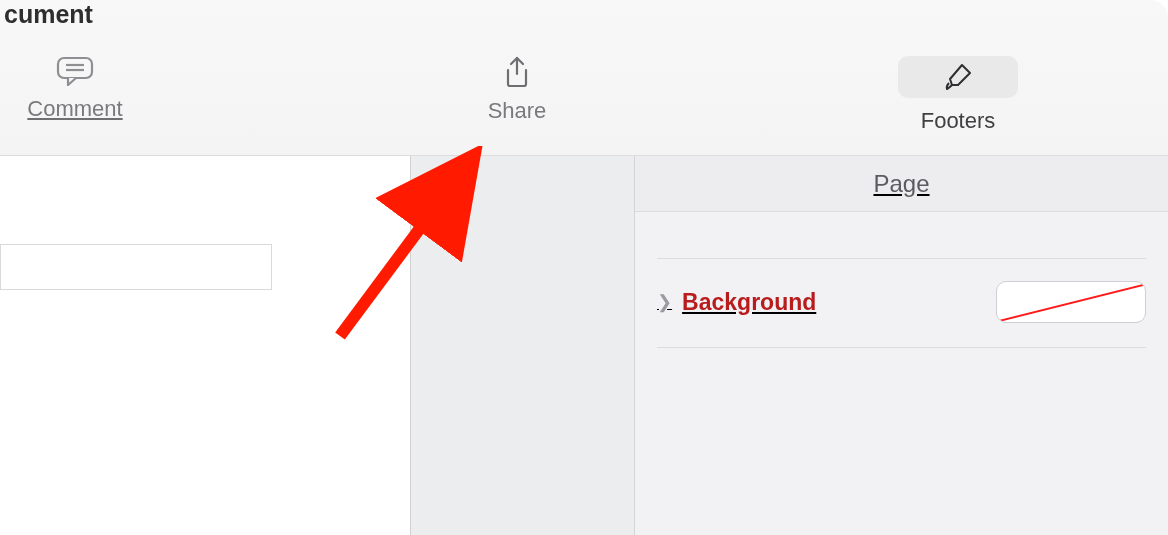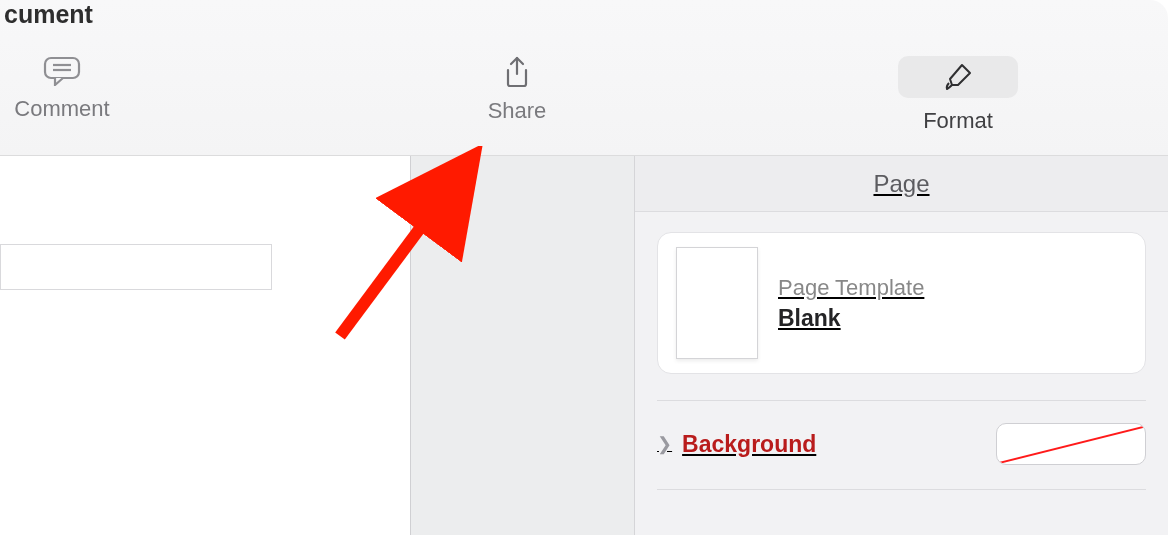--- a/index.html
+++ b/index.html
@@ -30,21 +30,21 @@
     flex-direction: column;
     align-items: center;
     gap: 10px;
     color: #6f6f73;
     cursor: pointer;
     user-select: none;
   }
   .tb-btn .lbl { font-size: 22px; color: #7a7a7e; }
   .tb-btn svg { display: block; }
 
-  .tb-comment { top: 56px; left: 2px; width: 120px; }
+  .tb-comment { top: 56px; left: 15px; width: 120px; text-decoration: underline; }
   .tb-share   { top: 56px; left: 462px; width: 110px; }
 
   .tb-format  { top: 56px; right: 158px; width: 104px; }
   .tb-format .icon-wrap {
     width: 120px; height: 42px;
     background: #e9e9ea;
     border-radius: 10px;
     display: flex; align-items: center; justify-content: center;
   }
   .tb-format .lbl { color: #404043; }
@@ -174,21 +174,21 @@
 
   <div class="tb-btn tb-format">
     <span class="icon-wrap">
       <span>
         <svg width="30" height="30" viewBox="0 0 30 30" fill="none" stroke="#2f2f31" stroke-width="2" stroke-linejoin="round">
           <path d="M19 3 L27 11 L15 23 L9 23 L7 17 Z"></path>
           <path d="M9 23 Q6 26 4 27 Q3 24 6 21"></path>
         </svg>
       </span>
     </span>
-    <span class="lbl">Format</span>
+    <span class="lbl">Footers</span>
   </div>
 
 </div>
 
 <div class="main">
   <div class="canvas">
     <div class="page-gutter"></div>
     <div class="text-caret-box"></div>
 
     <svg class="annotation-arrow" style="left:320px; top:-10px;" width="180" height="200" viewBox="0 0 180 200">
@@ -197,27 +197,20 @@
           <path d="M0 0 L10 5 L0 10 Z" fill="#ff1a00"></path>
         </marker>
       </defs>
       <line x1="20" y1="190" x2="150" y2="15" stroke="#ff1a00" stroke-width="12" marker-end="url(#ah)"></line>
     </svg>
   </div>
 
   <div class="inspector">
     <div class="insp-header">Page</div>
     <div class="insp-body">
-      <div class="card">
-        <div class="thumb"></div>
-        <div class="meta">
-          <div class="k">Page Template</div>
-          <div class="v">Blank</div>
-        </div>
-      </div>
 
       <div class="section">
         <div class="divider"></div>
         <div class="row">
           <div class="left">
             <span class="chev">❯</span>
             <span class="label">Background</span>
           </div>
           <div class="swatch"></div>
         </div>

